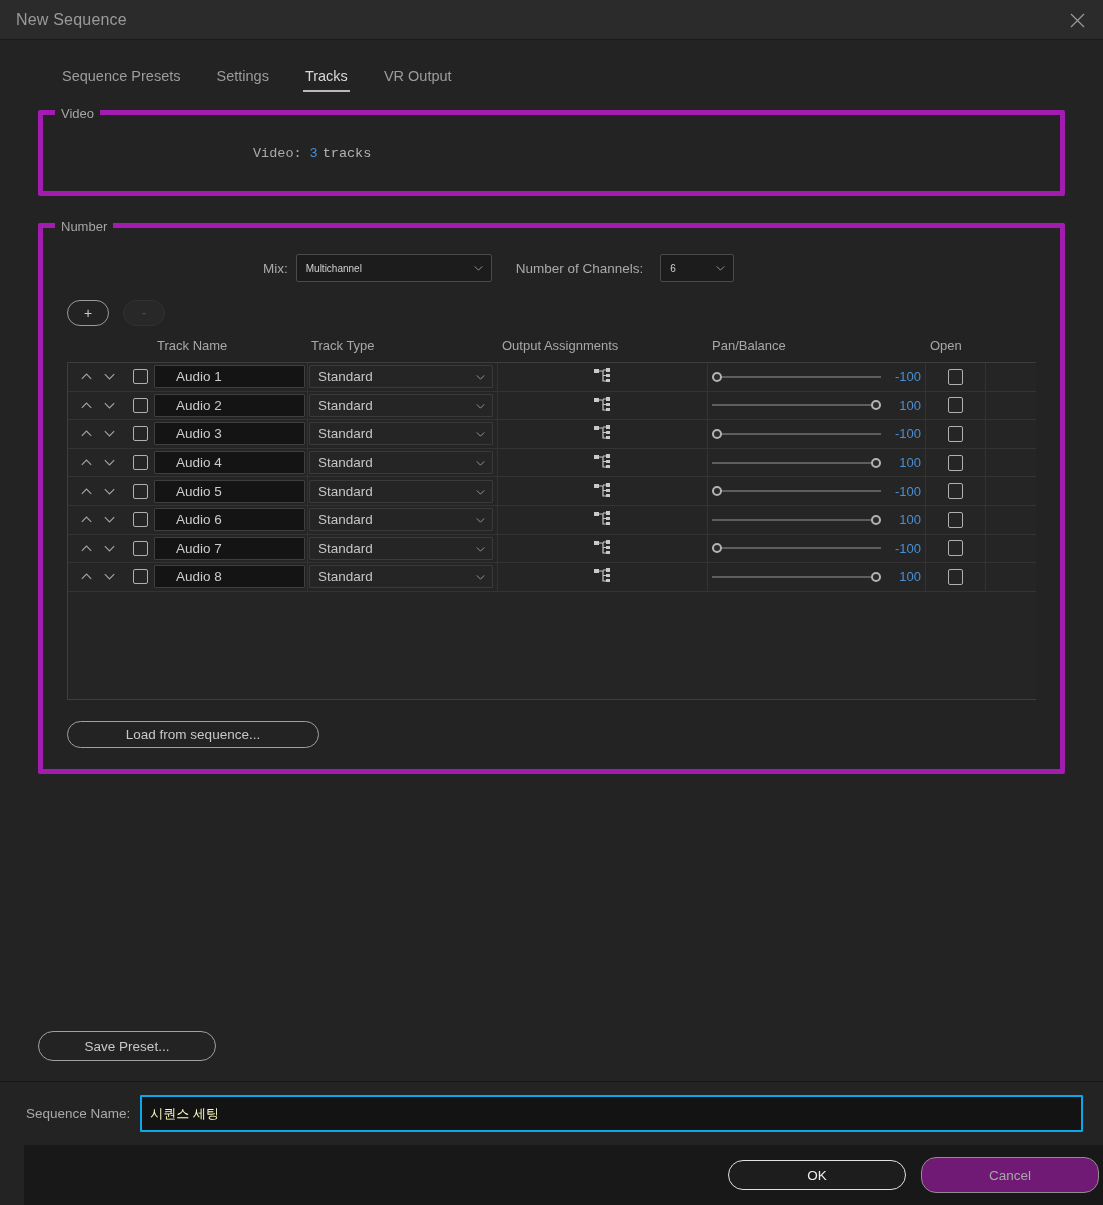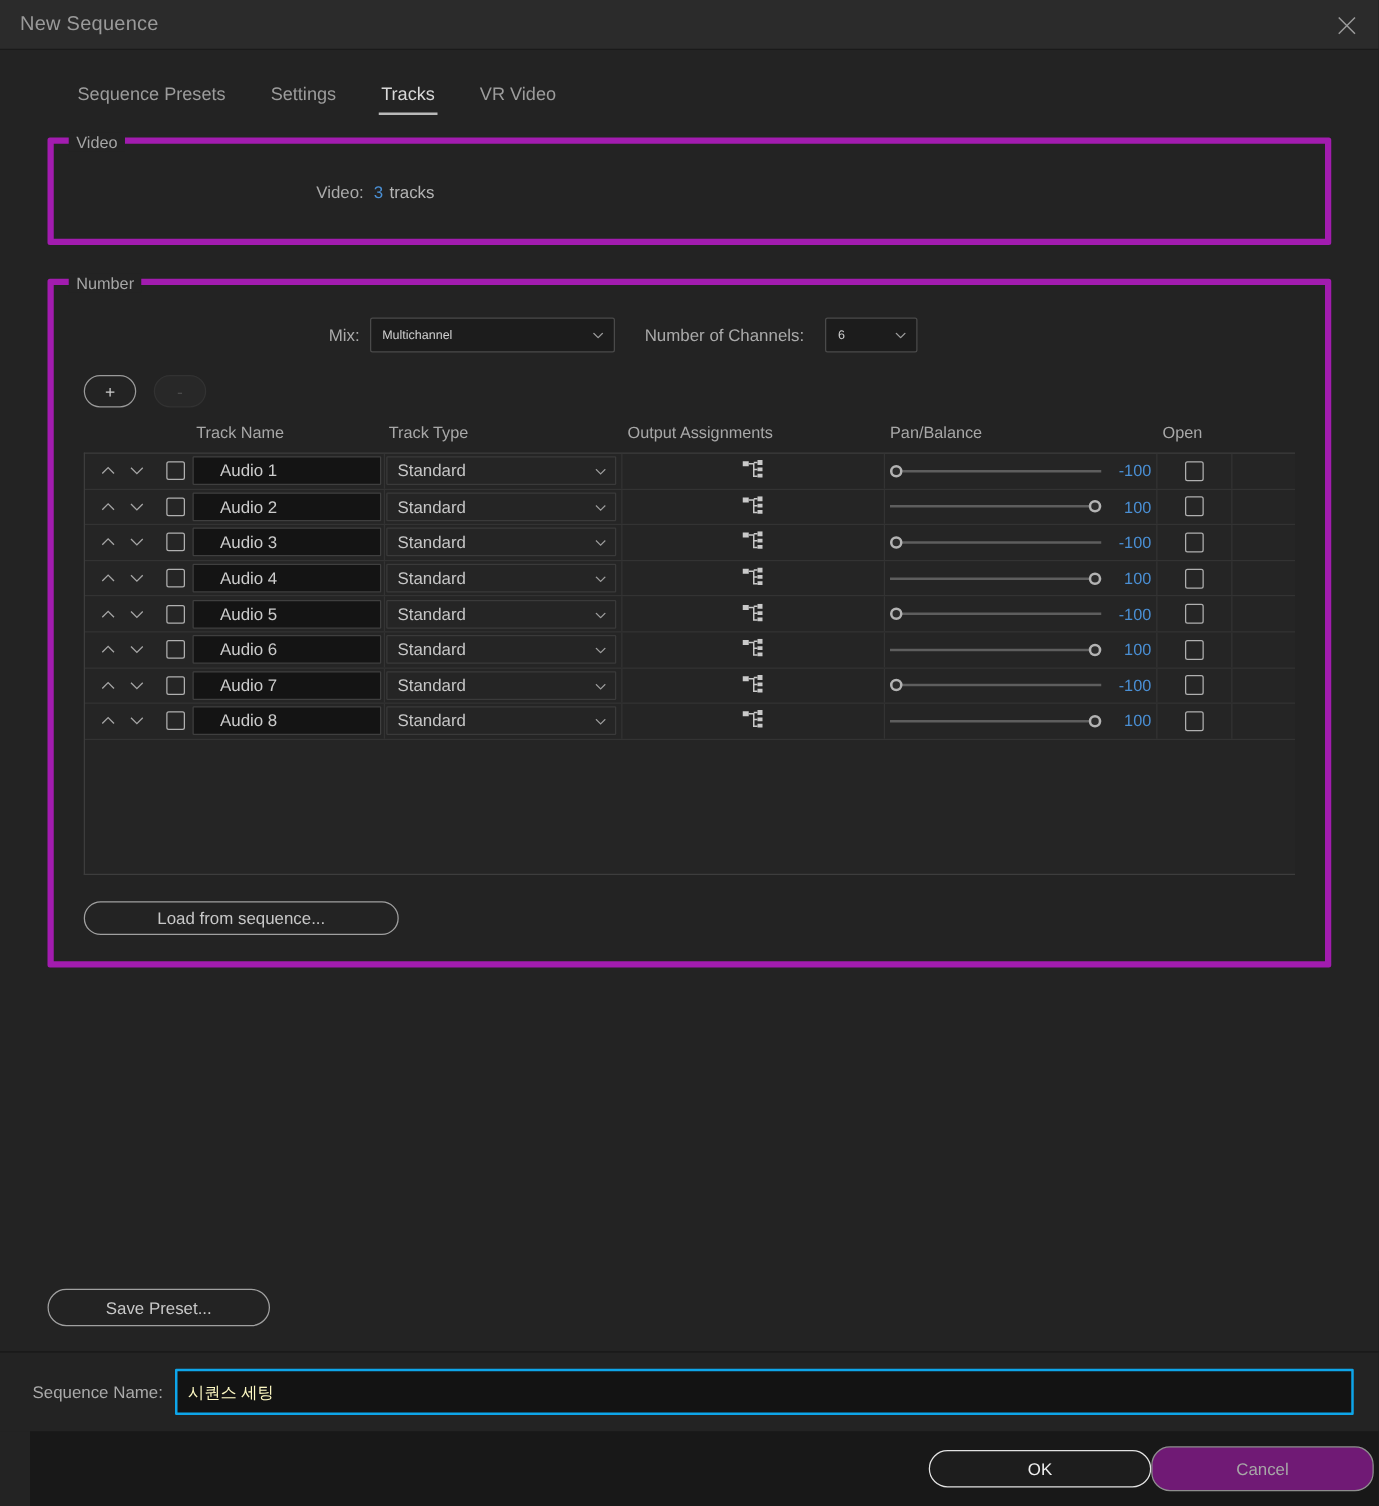--- a/index.html
+++ b/index.html
@@ -95,20 +95,21 @@
     color: #a6a6a6;
   }
 
   #video-group { margin-top: 18px; height: 86px; }
   .video-row {
     display: flex;
     align-items: center;
     justify-content: flex-start;
     height: 100%;
     padding-left: 210px;
+    font-family: Liberation Mono, monospace;
   }
   .lbl { font-size: 13.5px; color: #aaaaaa; }
   .val-blue { font-size: 13.5px; color: #4a8fd4; margin: 0 5px 0 8px; cursor: pointer; }
   .val-plain { font-size: 13.5px; color: #b4b4b4; }
 
   #audio-group { margin-top: 27px; height: 551px; padding: 0; }
 
   
   .mix-row {
     display: flex;
@@ -330,20 +331,21 @@
     padding: 0 8px;
     outline: none;
   }
   .footer {
     flex: 0 0 auto;
     background: #181818;
     height: 60px;
     display: flex;
     align-items: center;
     justify-content: flex-end;
+    gap: 15px;
     padding: 0 4px;
     margin-left: 24px;
   }
   #ok-btn {
     width: 178px; height: 30px; border-radius: 15px;
     border-color: #e2e2e2; color: #f0f0f0; background: #1d1d1d;
   }
   #cancel-btn {
     width: 178px; height: 36px; border-radius: 15px;
     border-color: #8e8e8e; color: #a7a7a7; background: #701a75;
@@ -362,21 +364,21 @@
       </svg>
     </div>
   </div>
 
   <div class="dlg-body">
 
     <div class="tabs">
       <div class="tab">Sequence Presets</div>
       <div class="tab">Settings</div>
       <div class="tab active">Tracks</div>
-      <div class="tab">VR Video</div>
+      <div class="tab">VR Output</div>
     </div>
 
     <div class="groupbox" id="video-group">
       <span class="legend">Video</span>
       <div class="video-row">
         <span class="lbl">Video:</span>
         <span class="val-blue">3</span>
         <span class="val-plain">tracks</span>
       </div>
     </div>

